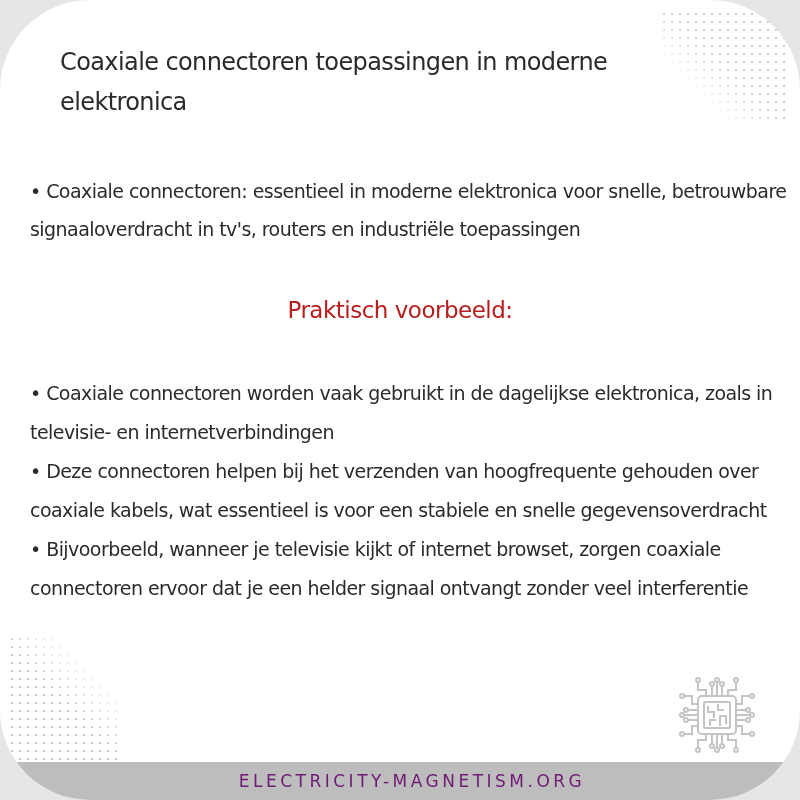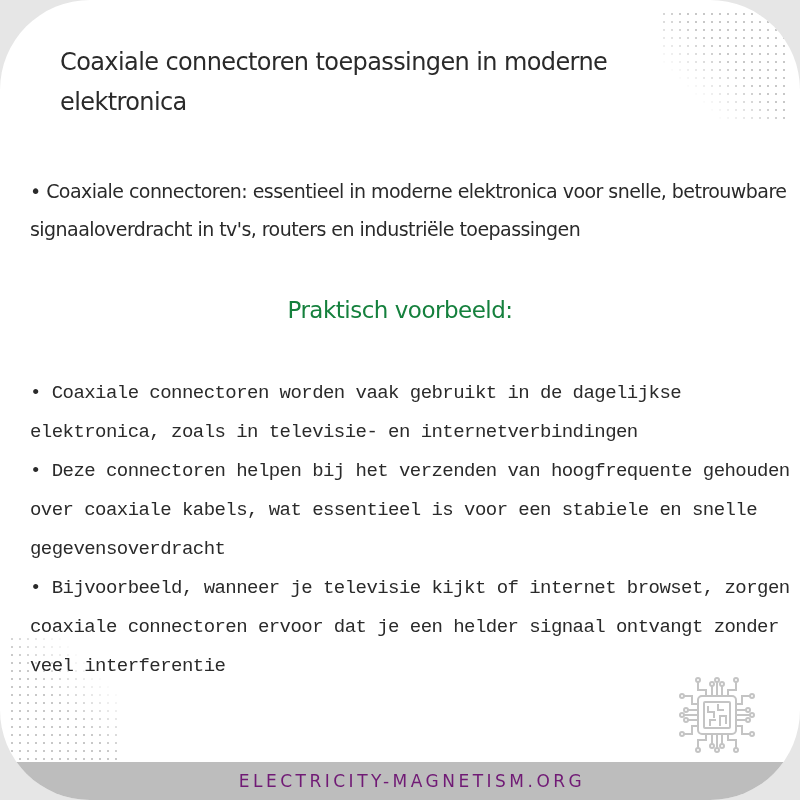--- a/index.html
+++ b/index.html
@@ -69,31 +69,31 @@
     }
     .subheading {
       position: absolute;
       left: 0;
       top: 292px;
       width: 800px;
       text-align: center;
       font-family: "DejaVu Sans", sans-serif;
       font-size: 23px;
       line-height: 36px;
-      color: #15803d;
+      color: #b91c1c;
       letter-spacing: -0.5px;
     }
     .list {
       position: absolute;
       left: 30px;
       top: 350px;
       width: 760px;
       line-height: 39px;
     }
-    .list p { margin: 0; font-family: Liberation Mono, monospace; }
+    .list p { margin: 0; }
     .footer {
       position: absolute;
       left: 12px;
       bottom: 0;
       width: 800px;
       height: 38px;
       background: #bdbdbd;
       text-align: center;
       font-family: "DejaVu Sans", sans-serif;
       font-size: 17px;

